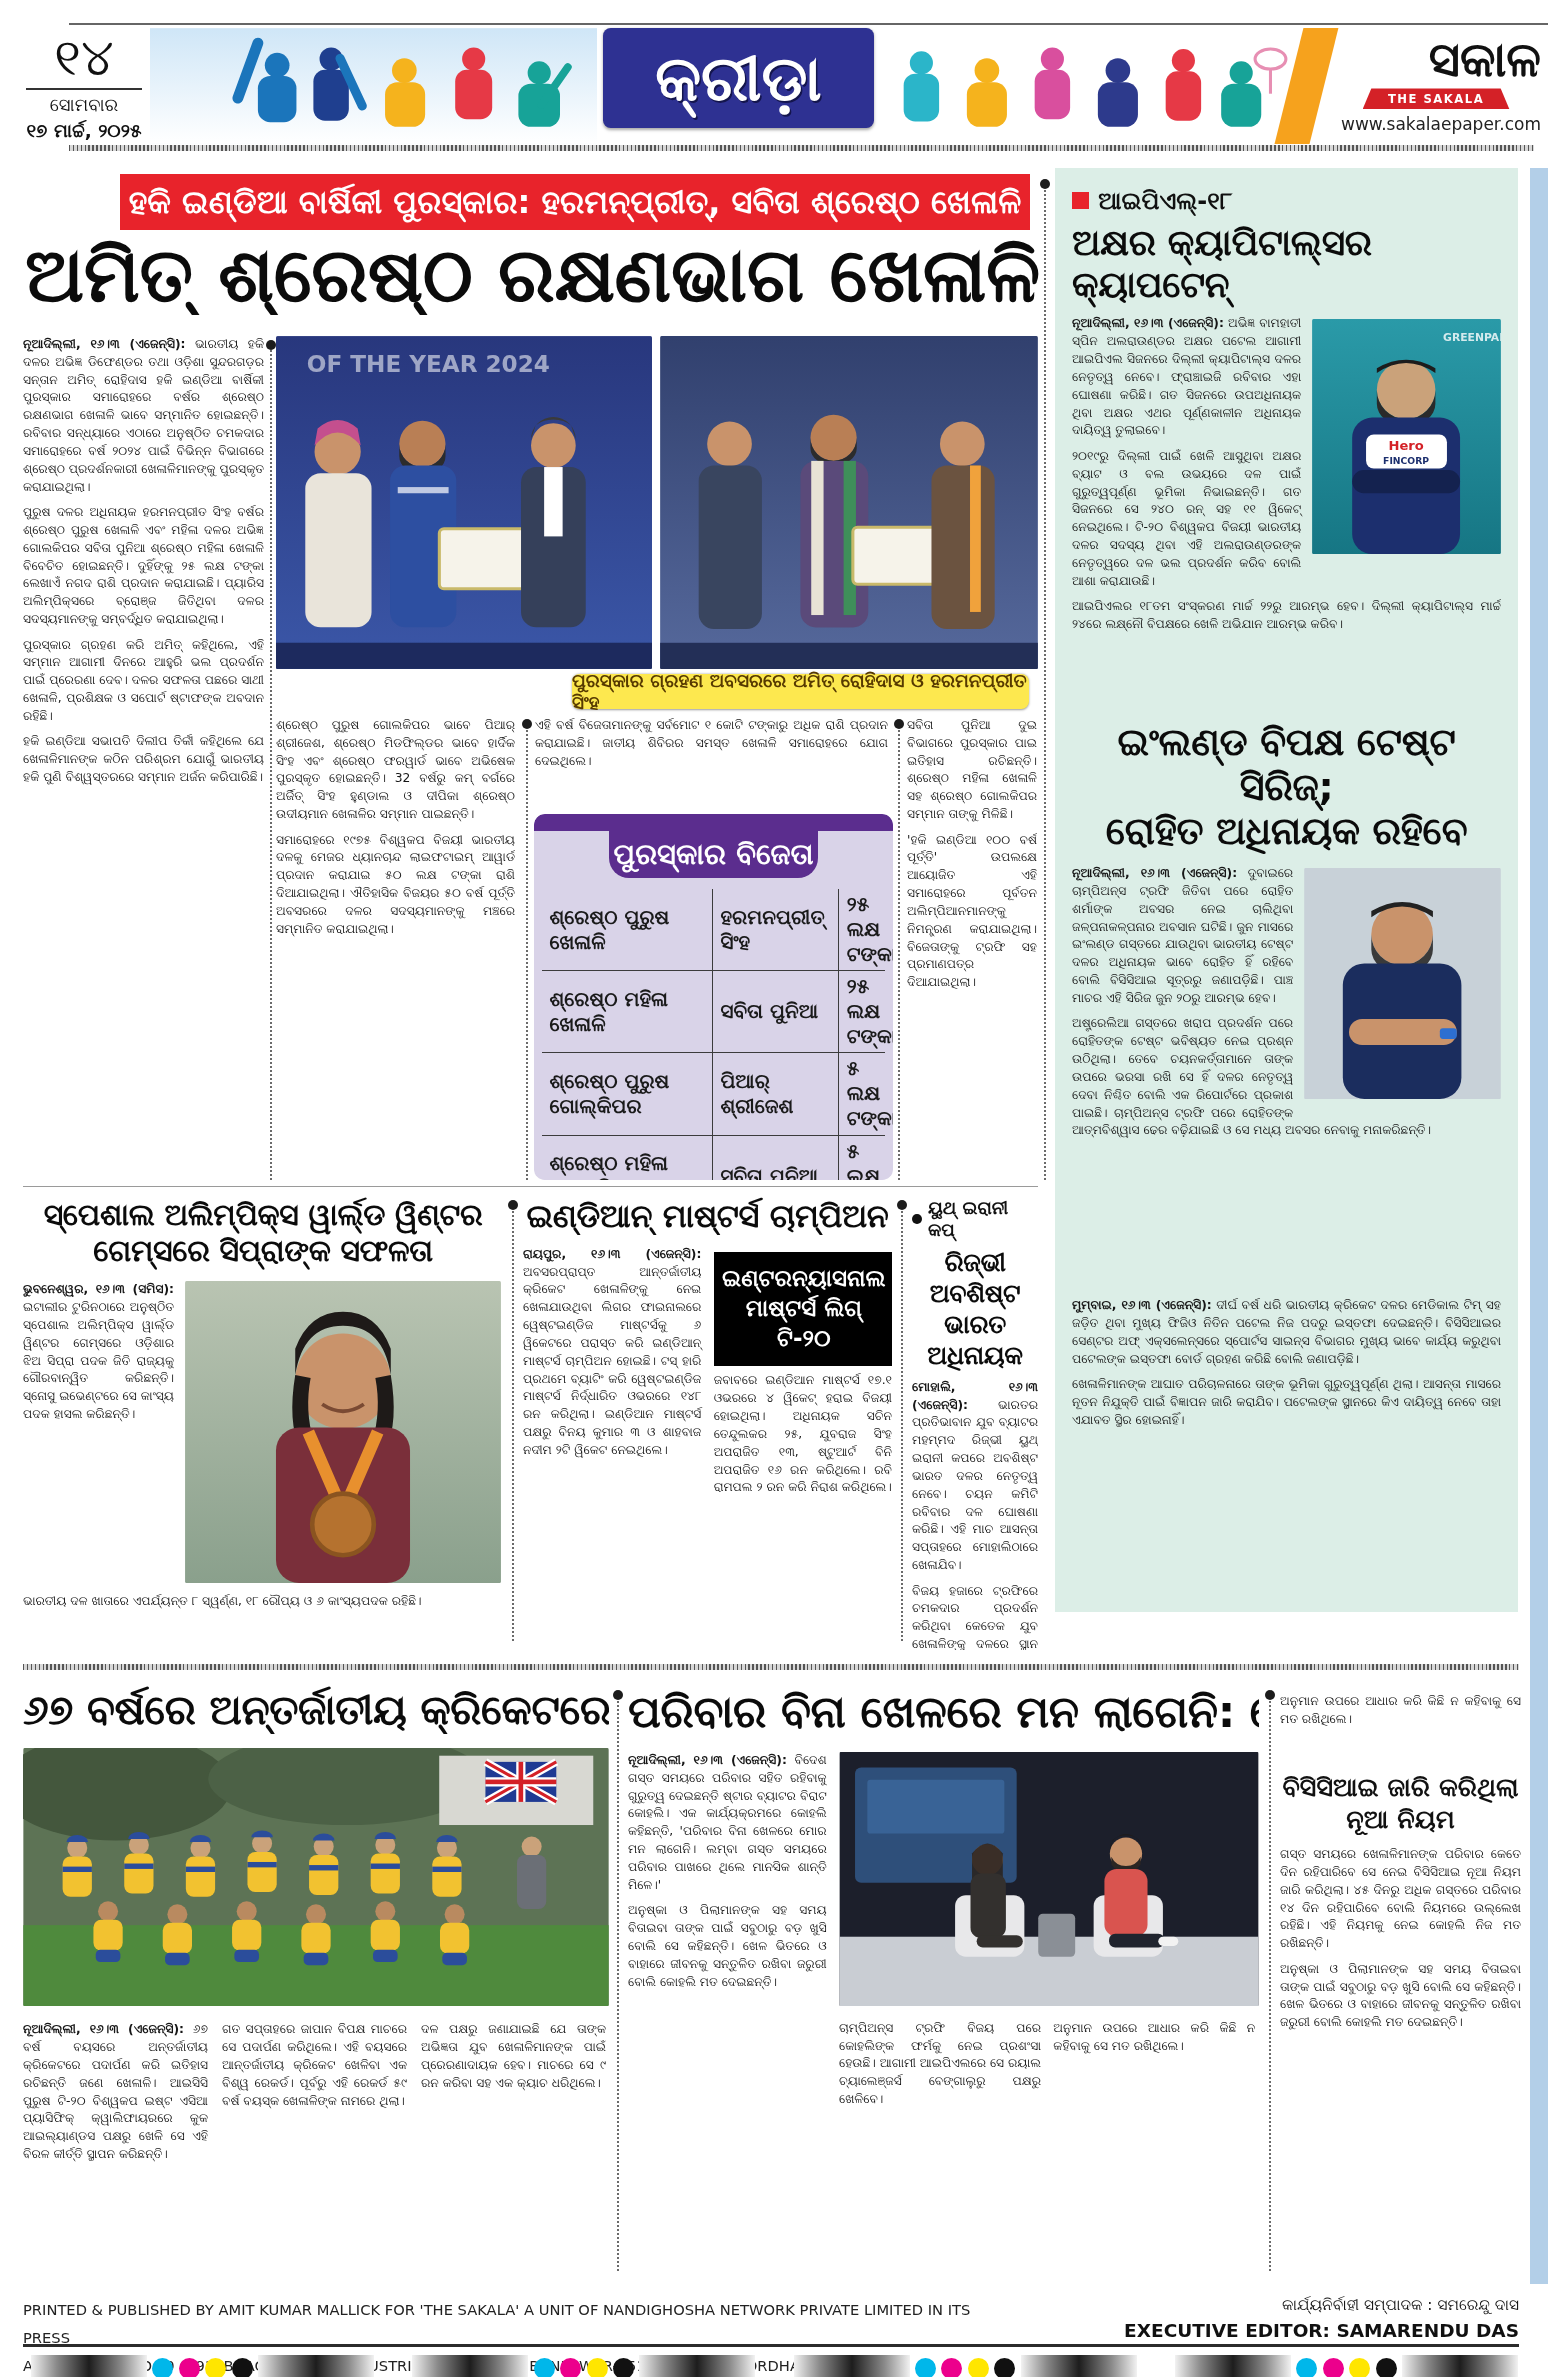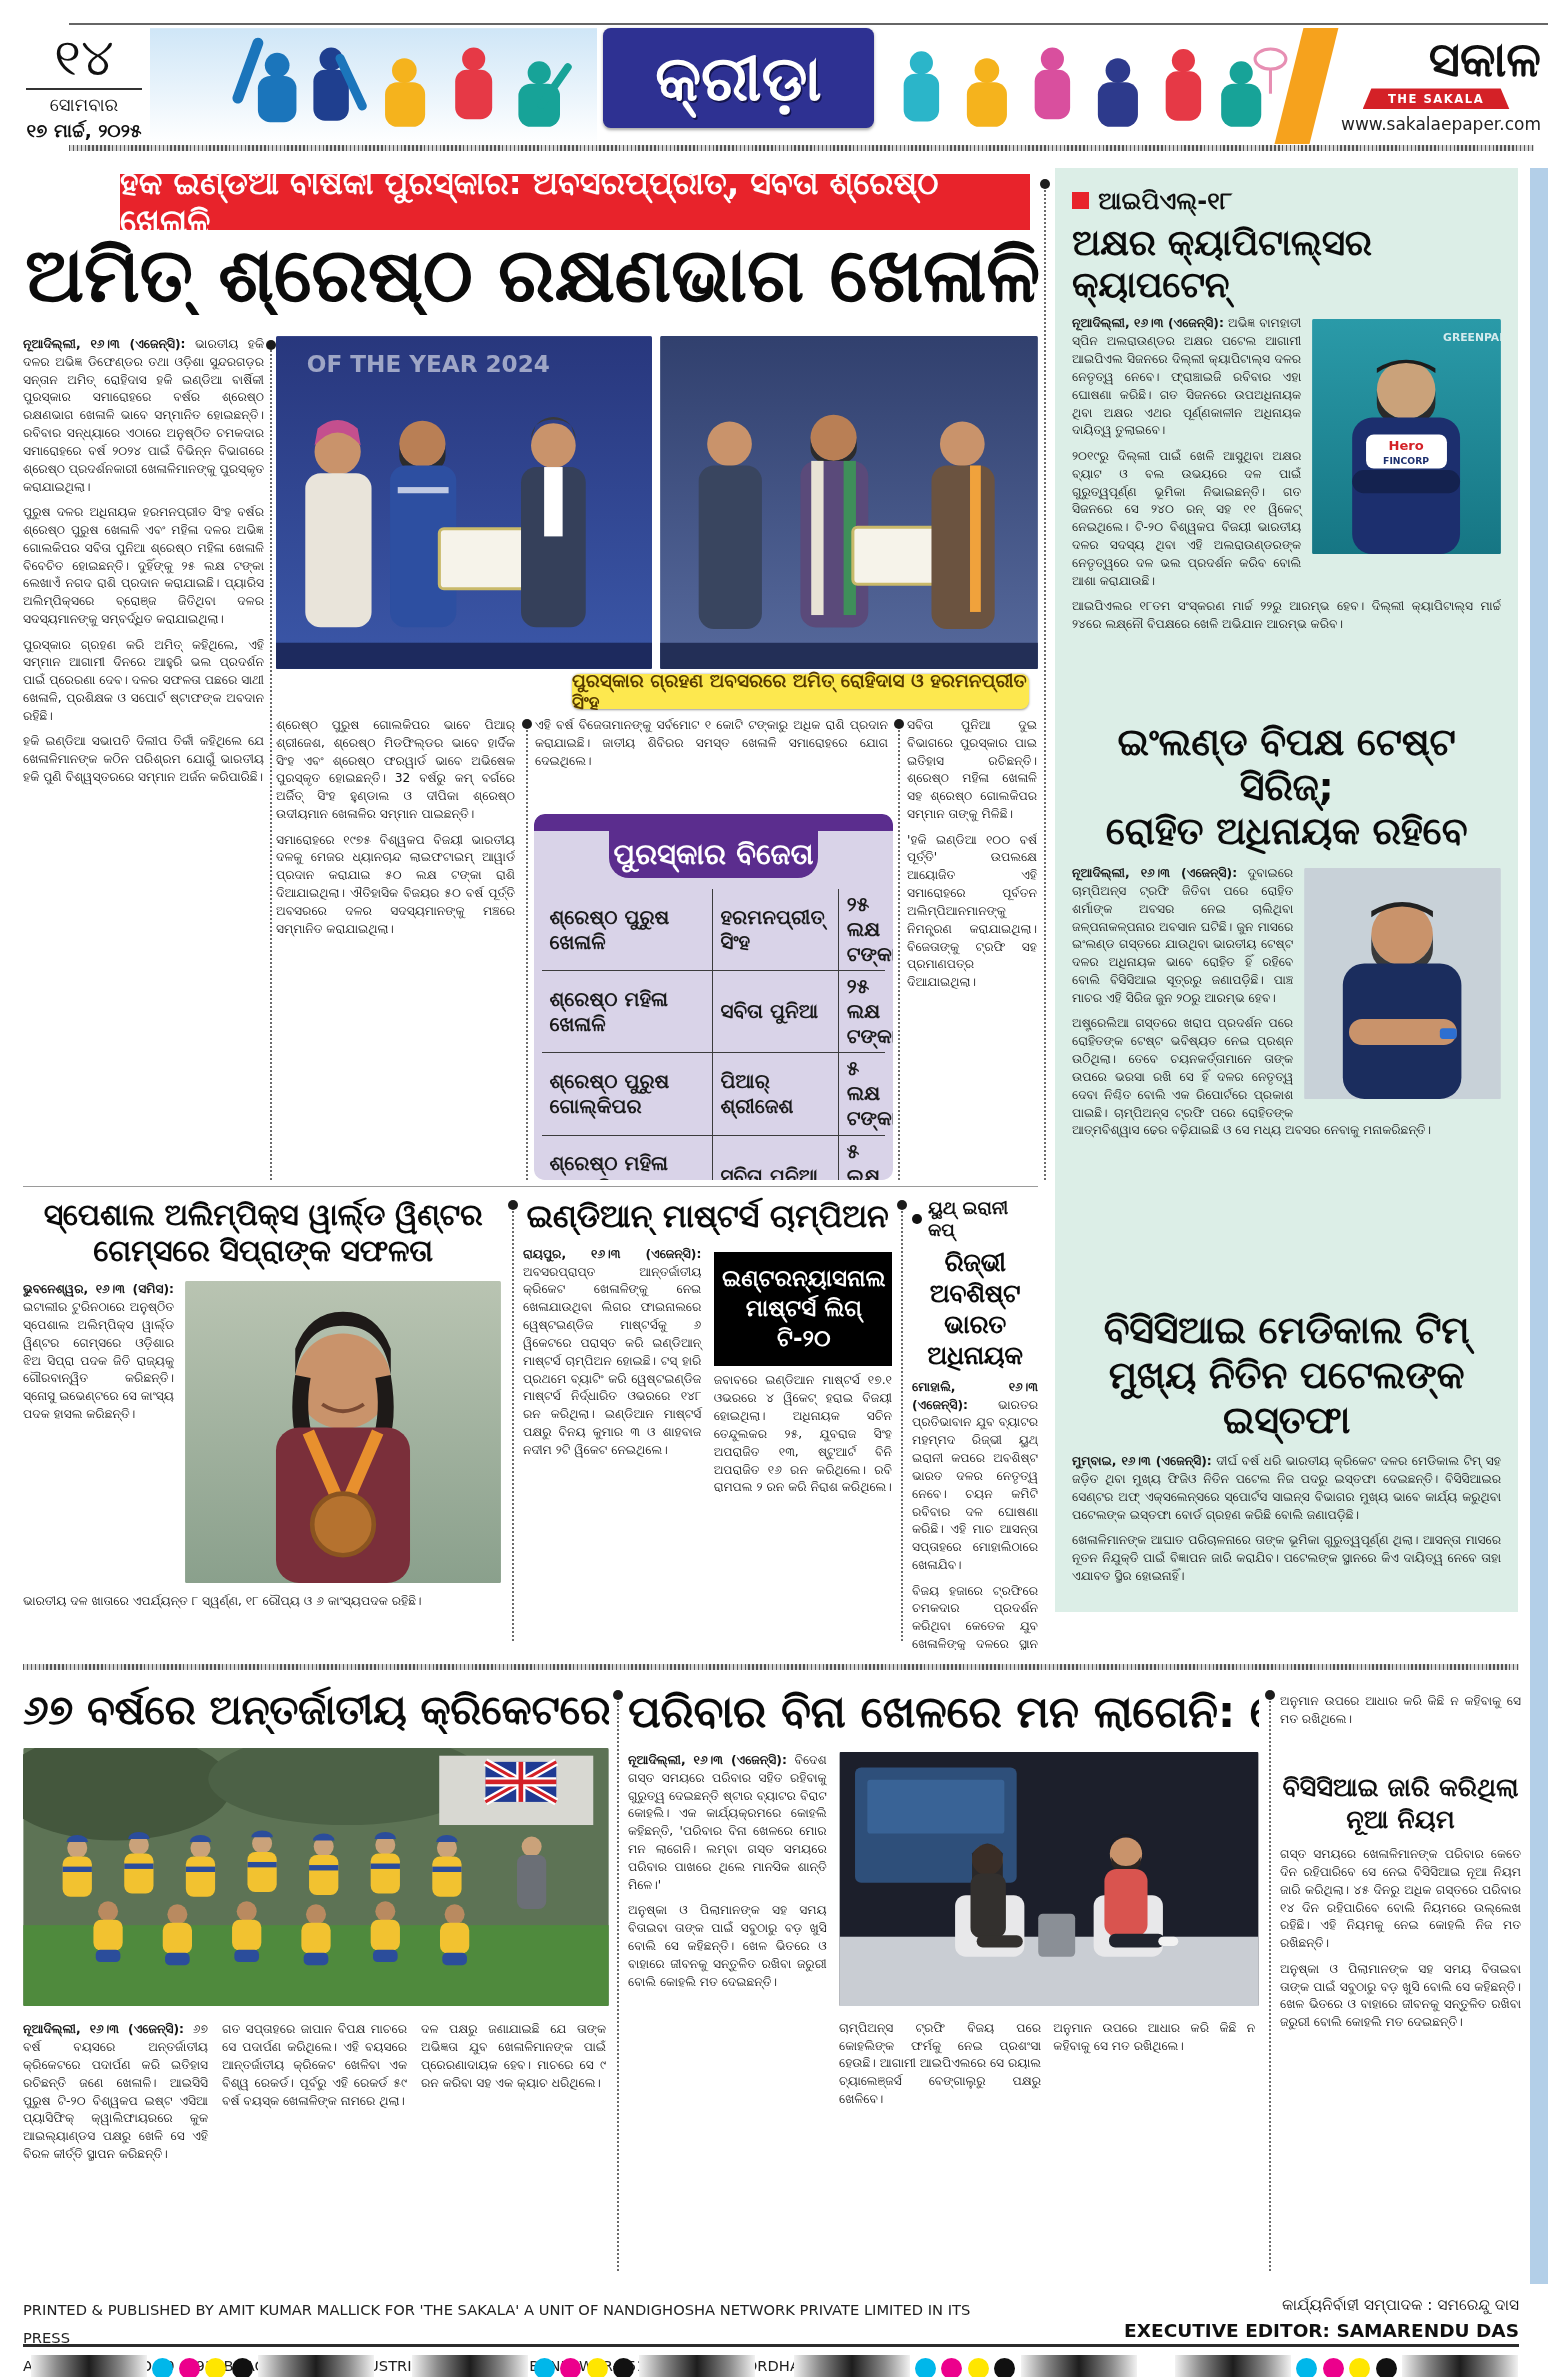--- a/index.html
+++ b/index.html
@@ -178,35 +178,31 @@
       <path d="M87 86 a40 40 0 0 0 80 0 v20 a40 32 0 0 1 -80 0 z" fill="#3a3a3a"></path>
       <path d="M87 64 q40 -28 80 0 v-8 q-40 -24 -80 0 z" fill="#222222"></path>
       <rect x="50" y="124" width="154" height="176 " rx="28" fill="#1b2d5e"></rect>
       <rect x="58" y="196" width="140" height="34" rx="17" fill="#c9936b"></rect>
       <rect x="176" y="208" width="22" height="14" rx="4" fill="#2d6fd1"></rect>
     </svg>
     <p><span class="dl">ନୂଆଦିଲ୍ଲୀ, ୧୬।୩ (ଏଜେନ୍ସି):</span> <span>ଦୁବାଇରେ ଚାମ୍ପିଅନ୍ସ ଟ୍ରଫି ଜିତିବା ପରେ ରୋହିତ ଶର୍ମାଙ୍କ ଅବସର ନେଇ ଚାଲିଥିବା ଜଳ୍ପନାକଳ୍ପନାର ଅବସାନ ଘଟିଛି। ଜୁନ ମାସରେ ଇଂଲଣ୍ଡ ଗସ୍ତରେ ଯାଉଥିବା ଭାରତୀୟ ଟେଷ୍ଟ ଦଳର ଅଧିନାୟକ ଭାବେ ରୋହିତ ହିଁ ରହିବେ ବୋଲି ବିସିସିଆଇ ସୂତ୍ରରୁ ଜଣାପଡ଼ିଛି। ପାଞ୍ଚ ମାଚର ଏହି ସିରିଜ ଜୁନ ୨୦ରୁ ଆରମ୍ଭ ହେବ।</span></p>
     <p>ଅଷ୍ଟ୍ରେଲିଆ ଗସ୍ତରେ ଖରାପ ପ୍ରଦର୍ଶନ ପରେ ରୋହିତଙ୍କ ଟେଷ୍ଟ ଭବିଷ୍ୟତ ନେଇ ପ୍ରଶ୍ନ ଉଠିଥିଲା। ତେବେ ଚୟନକର୍ତ୍ତାମାନେ ତାଙ୍କ ଉପରେ ଭରସା ରଖି ସେ ହିଁ ଦଳର ନେତୃତ୍ୱ ଦେବା ନିଶ୍ଚିତ ବୋଲି ଏକ ରିପୋର୍ଟରେ ପ୍ରକାଶ ପାଇଛି। ଚାମ୍ପିଅନ୍ସ ଟ୍ରଫି ପରେ ରୋହିତଙ୍କ ଆତ୍ମବିଶ୍ୱାସ ଢେର ବଢ଼ିଯାଇଛି ଓ ସେ ମଧ୍ୟ ଅବସର ନେବାକୁ ମନାକରିଛନ୍ତି।</p>
   </div>
 
-  <div class="hl ctr" style="font-size:38px;line-height:1.18;margin:10.8px 0 10.8px">
-    <div>ବିସିସିଆଇ ମେଡିକାଲ ଟିମ୍</div>
-    <div>ମୁଖ୍ୟ ନିତିନ ପଟେଲଙ୍କ ଇସ୍ତଫା</div>
-  </div>
 
   <div class="bodytxt" style="height:262px">
     <p><span class="dl">ମୁମ୍ବାଇ, ୧୬।୩ (ଏଜେନ୍ସି):</span> <span>ଦୀର୍ଘ ବର୍ଷ ଧରି ଭାରତୀୟ କ୍ରିକେଟ ଦଳର ମେଡିକାଲ ଟିମ୍ ସହ ଜଡ଼ିତ ଥିବା ମୁଖ୍ୟ ଫିଜିଓ ନିତିନ ପଟେଲ ନିଜ ପଦରୁ ଇସ୍ତଫା ଦେଇଛନ୍ତି। ବିସିସିଆଇର ସେଣ୍ଟର ଅଫ୍ ଏକ୍ସଲେନ୍ସରେ ସ୍ପୋର୍ଟସ ସାଇନ୍ସ ବିଭାଗର ମୁଖ୍ୟ ଭାବେ କାର୍ଯ୍ୟ କରୁଥିବା ପଟେଲଙ୍କ ଇସ୍ତଫା ବୋର୍ଡ ଗ୍ରହଣ କରିଛି ବୋଲି ଜଣାପଡ଼ିଛି।</span></p>
     <p>ଖେଳାଳିମାନଙ୍କ ଆଘାତ ପରିଚାଳନାରେ ତାଙ୍କ ଭୂମିକା ଗୁରୁତ୍ୱପୂର୍ଣ୍ଣ ଥିଲା। ଆସନ୍ତା ମାସରେ ନୂତନ ନିଯୁକ୍ତି ପାଇଁ ବିଜ୍ଞାପନ ଜାରି କରାଯିବ। ପଟେଲଙ୍କ ସ୍ଥାନରେ କିଏ ଦାୟିତ୍ୱ ନେବେ ତାହା ଏଯାବତ ସ୍ଥିର ହୋଇନାହିଁ।</p>
   </div>
 </div>
 
 <div class="abs" style="left:1530px;top:168px;width:18.5px;height:2116px;background:#b3cfe8"></div>
 
 <div class="abs kicker" style="left:120px;top:174px;width:910px;height:56px">
-  <span>ହକି ଇଣ୍ଡିଆ ବାର୍ଷିକୀ ପୁରସ୍କାର: ଅବସରପ୍‌ପ୍ରୀତ୍, ସବିତା ଶ୍ରେଷ୍ଠ ଖେଳାଳି</span>
+  <span>ହକି ଇଣ୍ଡିଆ ବାର୍ଷିକୀ ପୁରସ୍କାର: ହରମନ୍‌ପ୍ରୀତ୍, ସବିତା ଶ୍ରେଷ୍ଠ ଖେଳାଳି</span>
 </div>
 
 <div class="abs hl" style="left:25px;top:236px;width:1015px;font-size:75px;line-height:1.05;white-space:nowrap;overflow:hidden">ଅମିତ୍ ଶ୍ରେଷ୍ଠ ରକ୍ଷଣଭାଗ ଖେଳାଳି</div>
 
 <div class="abs vsep" style="left:270px;top:343px;height:837px">
     <span class="dot"></span>
   </div>
 
 <div class="abs bodytxt" style="left:23px;top:336px;width:241px;height:844px">
   <p><span class="dl">ନୂଆଦିଲ୍ଲୀ, ୧୬।୩ (ଏଜେନ୍ସି):</span> <span>ଭାରତୀୟ ହକି ଦଳର ଅଭିଜ୍ଞ ଡିଫେଣ୍ଡର ତଥା ଓଡ଼ିଶା ସୁନ୍ଦରଗଡ଼ର ସନ୍ତାନ ଅମିତ୍ ରୋହିଦାସ ହକି ଇଣ୍ଡିଆ ବାର୍ଷିକୀ ପୁରସ୍କାର ସମାରୋହରେ ବର୍ଷର ଶ୍ରେଷ୍ଠ ରକ୍ଷଣଭାଗ ଖେଳାଳି ଭାବେ ସମ୍ମାନିତ ହୋଇଛନ୍ତି। ରବିବାର ସନ୍ଧ୍ୟାରେ ଏଠାରେ ଅନୁଷ୍ଠିତ ଚମକଦାର ସମାରୋହରେ ବର୍ଷ ୨୦୨୪ ପାଇଁ ବିଭିନ୍ନ ବିଭାଗରେ ଶ୍ରେଷ୍ଠ ପ୍ରଦର୍ଶନକାରୀ ଖେଳାଳିମାନଙ୍କୁ ପୁରସ୍କୃତ କରାଯାଇଥିଲା।</span></p>

